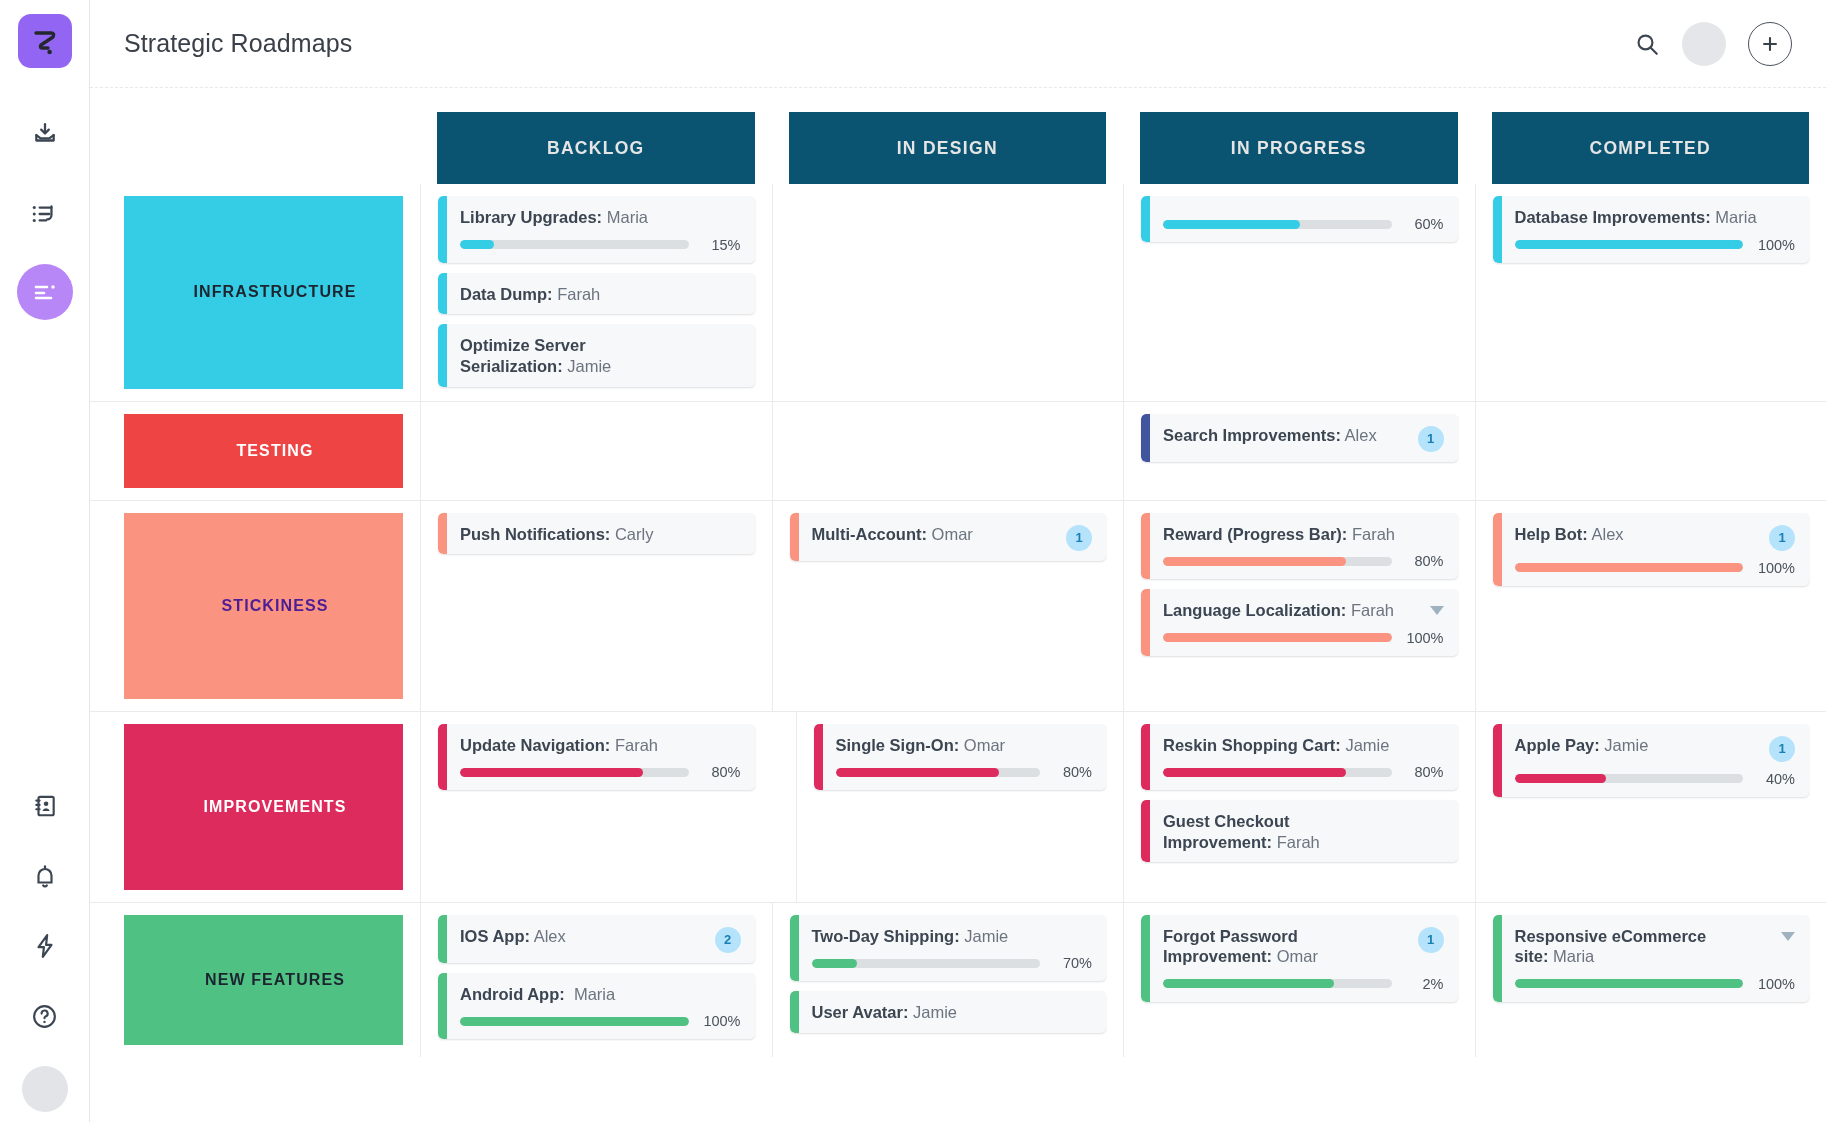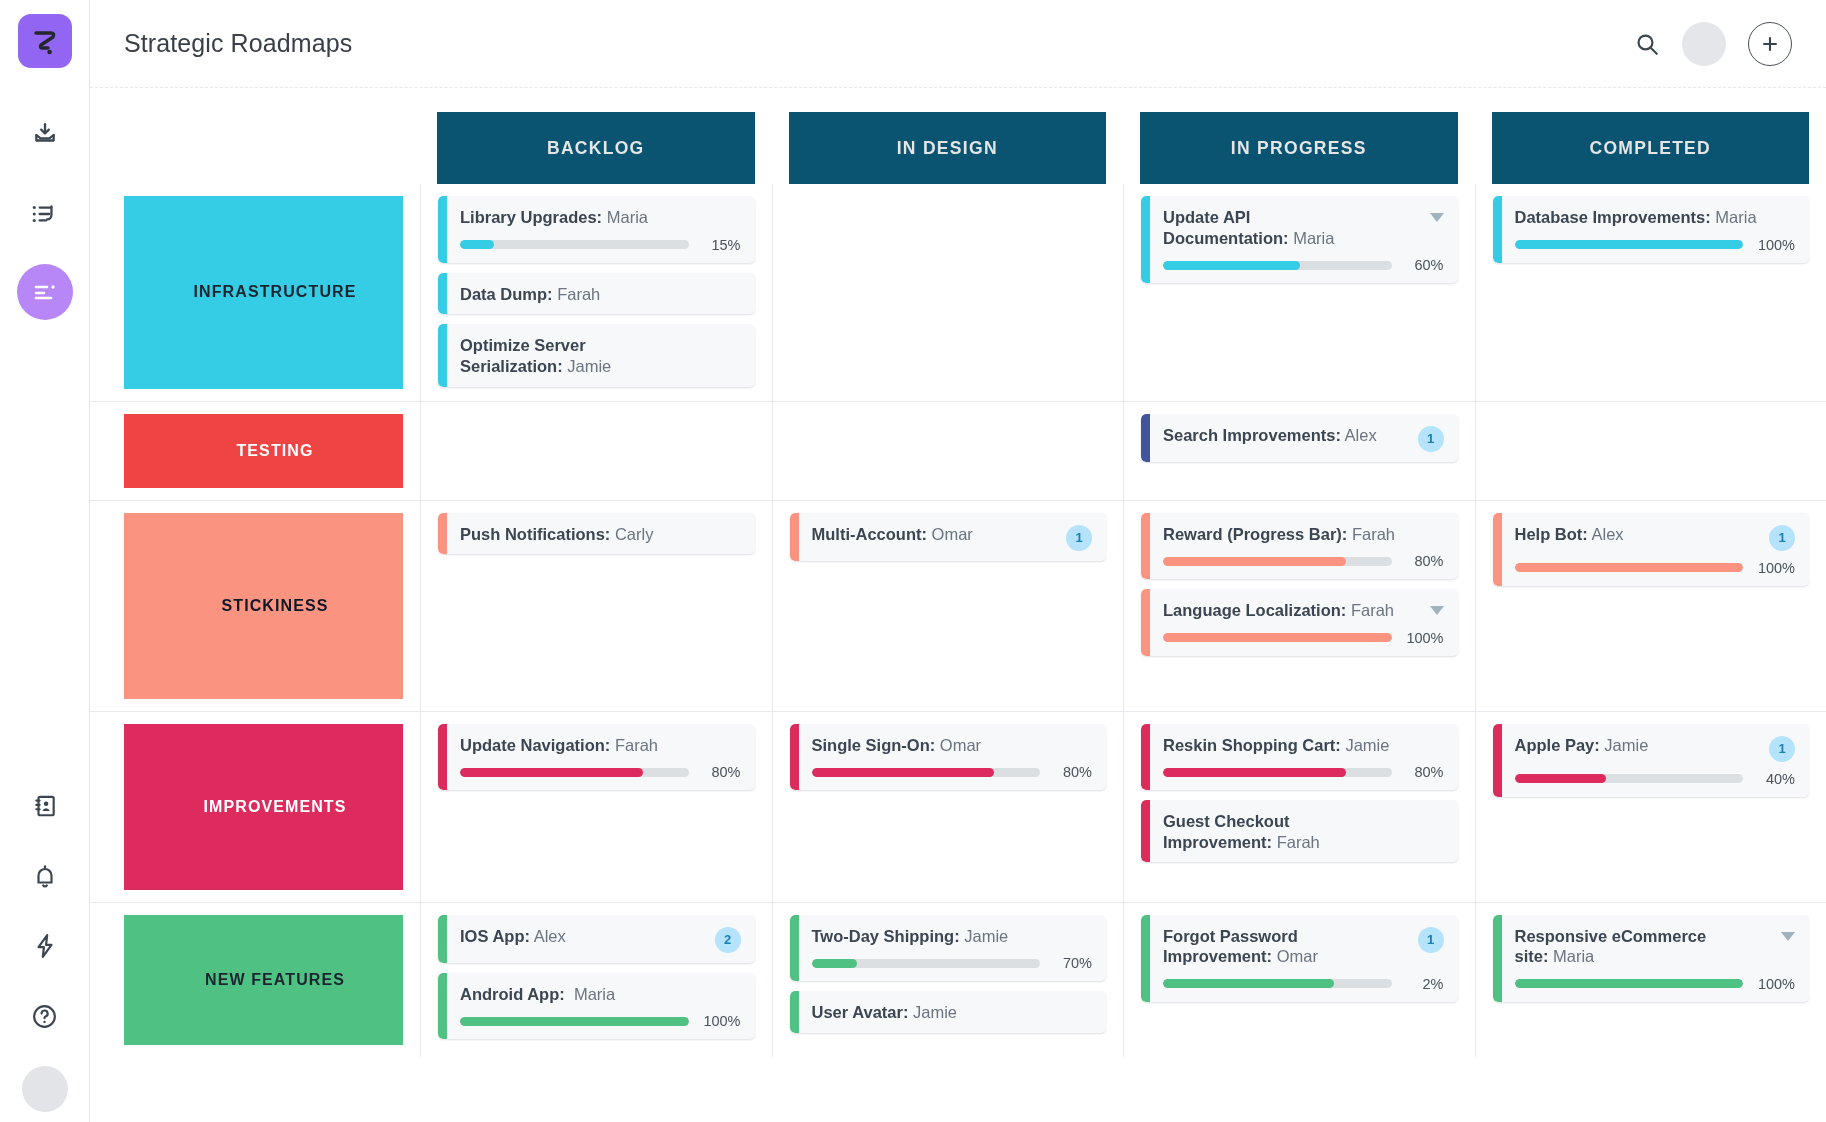--- a/index.html
+++ b/index.html
@@ -363,24 +363,20 @@
                 <div class="accent" style="background: rgb(53, 205, 229);"></div>
                 <div class="card-head">
                   <div class="card-title">Optimize Server Serialization:<span class="who"> Jamie</span></div>
                 </div>
               </div>
             </div>
             <div class="cell" style="min-height: 202px;"></div>
             <div class="cell" style="min-height: 202px;">
               <div class="card">
                 <div class="accent" style="background: rgb(53, 205, 229);"></div>
-                <div class="card-head">
-                  <div class="card-title">Update API Documentation:<span class="who"> Maria</span></div>
-                  <div class="caret"></div>
-                </div>
                 <div class="progress-row">
                   <div class="track" style="background: rgb(220, 223, 226);">
                     <div class="fill" style="width: 60%; background: rgb(53, 205, 229);"></div>
                   </div>
                   <div class="pct">60%</div>
                 </div>
               </div>
             </div>
             <div class="cell" style="min-height: 202px;">
               <div class="card">
@@ -409,21 +405,21 @@
                 <div class="card-head">
                   <div class="card-title">Search Improvements:<span class="who"> Alex</span></div>
                   <div class="badge" style="background: rgb(181, 227, 251); color: rgb(26, 127, 181);">1</div>
                 </div>
               </div>
             </div>
             <div class="cell" style="min-height: 98px;"></div>
           </div>
           <div class="row">
             <div class="swatch-cell">
-              <div class="swatch" style="background: rgb(250, 148, 128); color: #0f172a; min-height: 186px;">STICKINESS</div>
+              <div class="swatch" style="background: rgb(250, 148, 128); color: #4c1d95; min-height: 186px;">STICKINESS</div>
             </div>
             <div class="cell" style="min-height: 210px;">
               <div class="card">
                 <div class="accent" style="background: rgb(250, 148, 128);"></div>
                 <div class="card-head">
                   <div class="card-title">Push Notifications:<span class="who"> Carly</span></div>
                 </div>
               </div>
             </div>
             <div class="cell" style="min-height: 210px;">
@@ -489,21 +485,21 @@
                   <div class="card-title">Update Navigation:<span class="who"> Farah</span></div>
                 </div>
                 <div class="progress-row">
                   <div class="track" style="background: rgb(220, 223, 226);">
                     <div class="fill" style="width: 80%; background: rgb(220, 43, 92);"></div>
                   </div>
                   <div class="pct">80%</div>
                 </div>
               </div>
             </div>
-            <div class="cell" style="min-height: 190px;">
+            <div class="cell" style="min-height: 190px; margin-left: 24px;">
               <div class="card">
                 <div class="accent" style="background: rgb(220, 43, 92);"></div>
                 <div class="card-head">
                   <div class="card-title">Single Sign-On:<span class="who"> Omar</span></div>
                 </div>
                 <div class="progress-row">
                   <div class="track" style="background: rgb(220, 223, 226);">
                     <div class="fill" style="width: 80%; background: rgb(220, 43, 92);"></div>
                   </div>
                   <div class="pct">80%</div>

